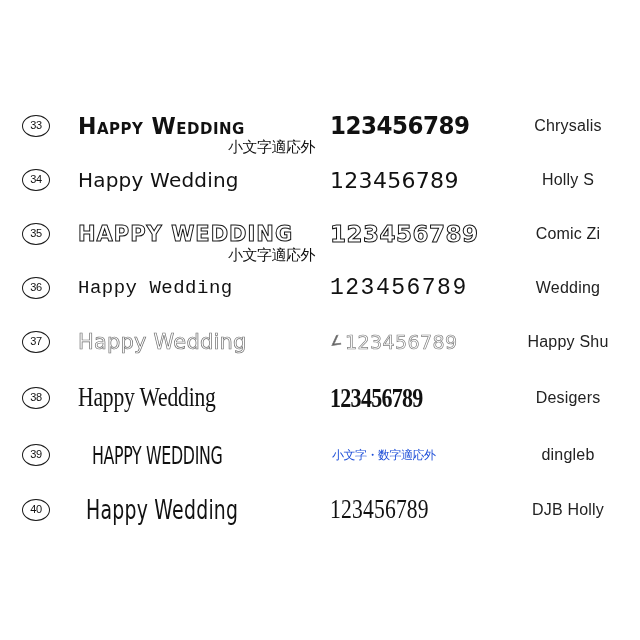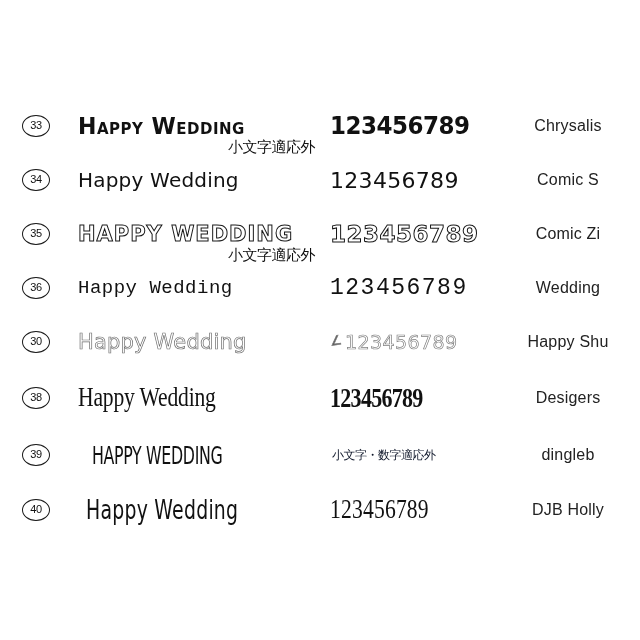--- a/index.html
+++ b/index.html
@@ -99,21 +99,21 @@
     letter-spacing: -0.5px;
   }
 
   
   .note-mid {
     position: absolute;
     left: 332px;
     top: 50%;
     transform: translateY(-50%);
     font-size: 12px;
-    color: #0f172a;
+    color: #1d4ed8;
     white-space: nowrap;
     font-family: "DejaVu Sans", sans-serif;
     letter-spacing: -0.5px;
   }
 
   .leadglyph {
     display: inline-block;
     font-size: 13px;
     color: #555;
     transform: translateY(-4px) rotate(-8deg);
@@ -266,40 +266,40 @@
     <div class="sample s33">Happy Wedding</div>
     <div class="note-sub">小文字適応外</div>
     <div class="numerals n33">123456789</div>
     <div class="fontname">Chrysalis</div>
   </div>
 
   <div class="row" style="top:152px;">
     <div class="idx">34</div>
     <div class="sample s34">Happy Wedding</div>
     <div class="numerals n34">123456789</div>
-    <div class="fontname">Comic S</div>
+    <div class="fontname">Holly S</div>
   </div>
 
   <div class="row" style="top:206px;">
     <div class="idx">35</div>
     <div class="sample s35">Happy Wedding</div>
     <div class="note-sub">小文字適応外</div>
     <div class="numerals n35">123456789</div>
     <div class="fontname">Comic Zi</div>
   </div>
 
   <div class="row" style="top:260px;">
     <div class="idx">36</div>
     <div class="sample s36">Happy Wedding</div>
     <div class="numerals n36">123456789</div>
     <div class="fontname">Wedding</div>
   </div>
 
   <div class="row" style="top:314px;">
-    <div class="idx">30</div>
+    <div class="idx">37</div>
     <div class="sample s37">Happy Wedding</div>
     <div class="numerals n37"><span class="leadglyph">∠</span><span>123456789</span></div>
     <div class="fontname">Happy Shu</div>
   </div>
 
   <div class="row" style="top:370px;">
     <div class="idx">38</div>
     <div class="sample s38">Happy Wedding</div>
     <div class="numerals n38">123456789</div>
     <div class="fontname">Desigers</div>

